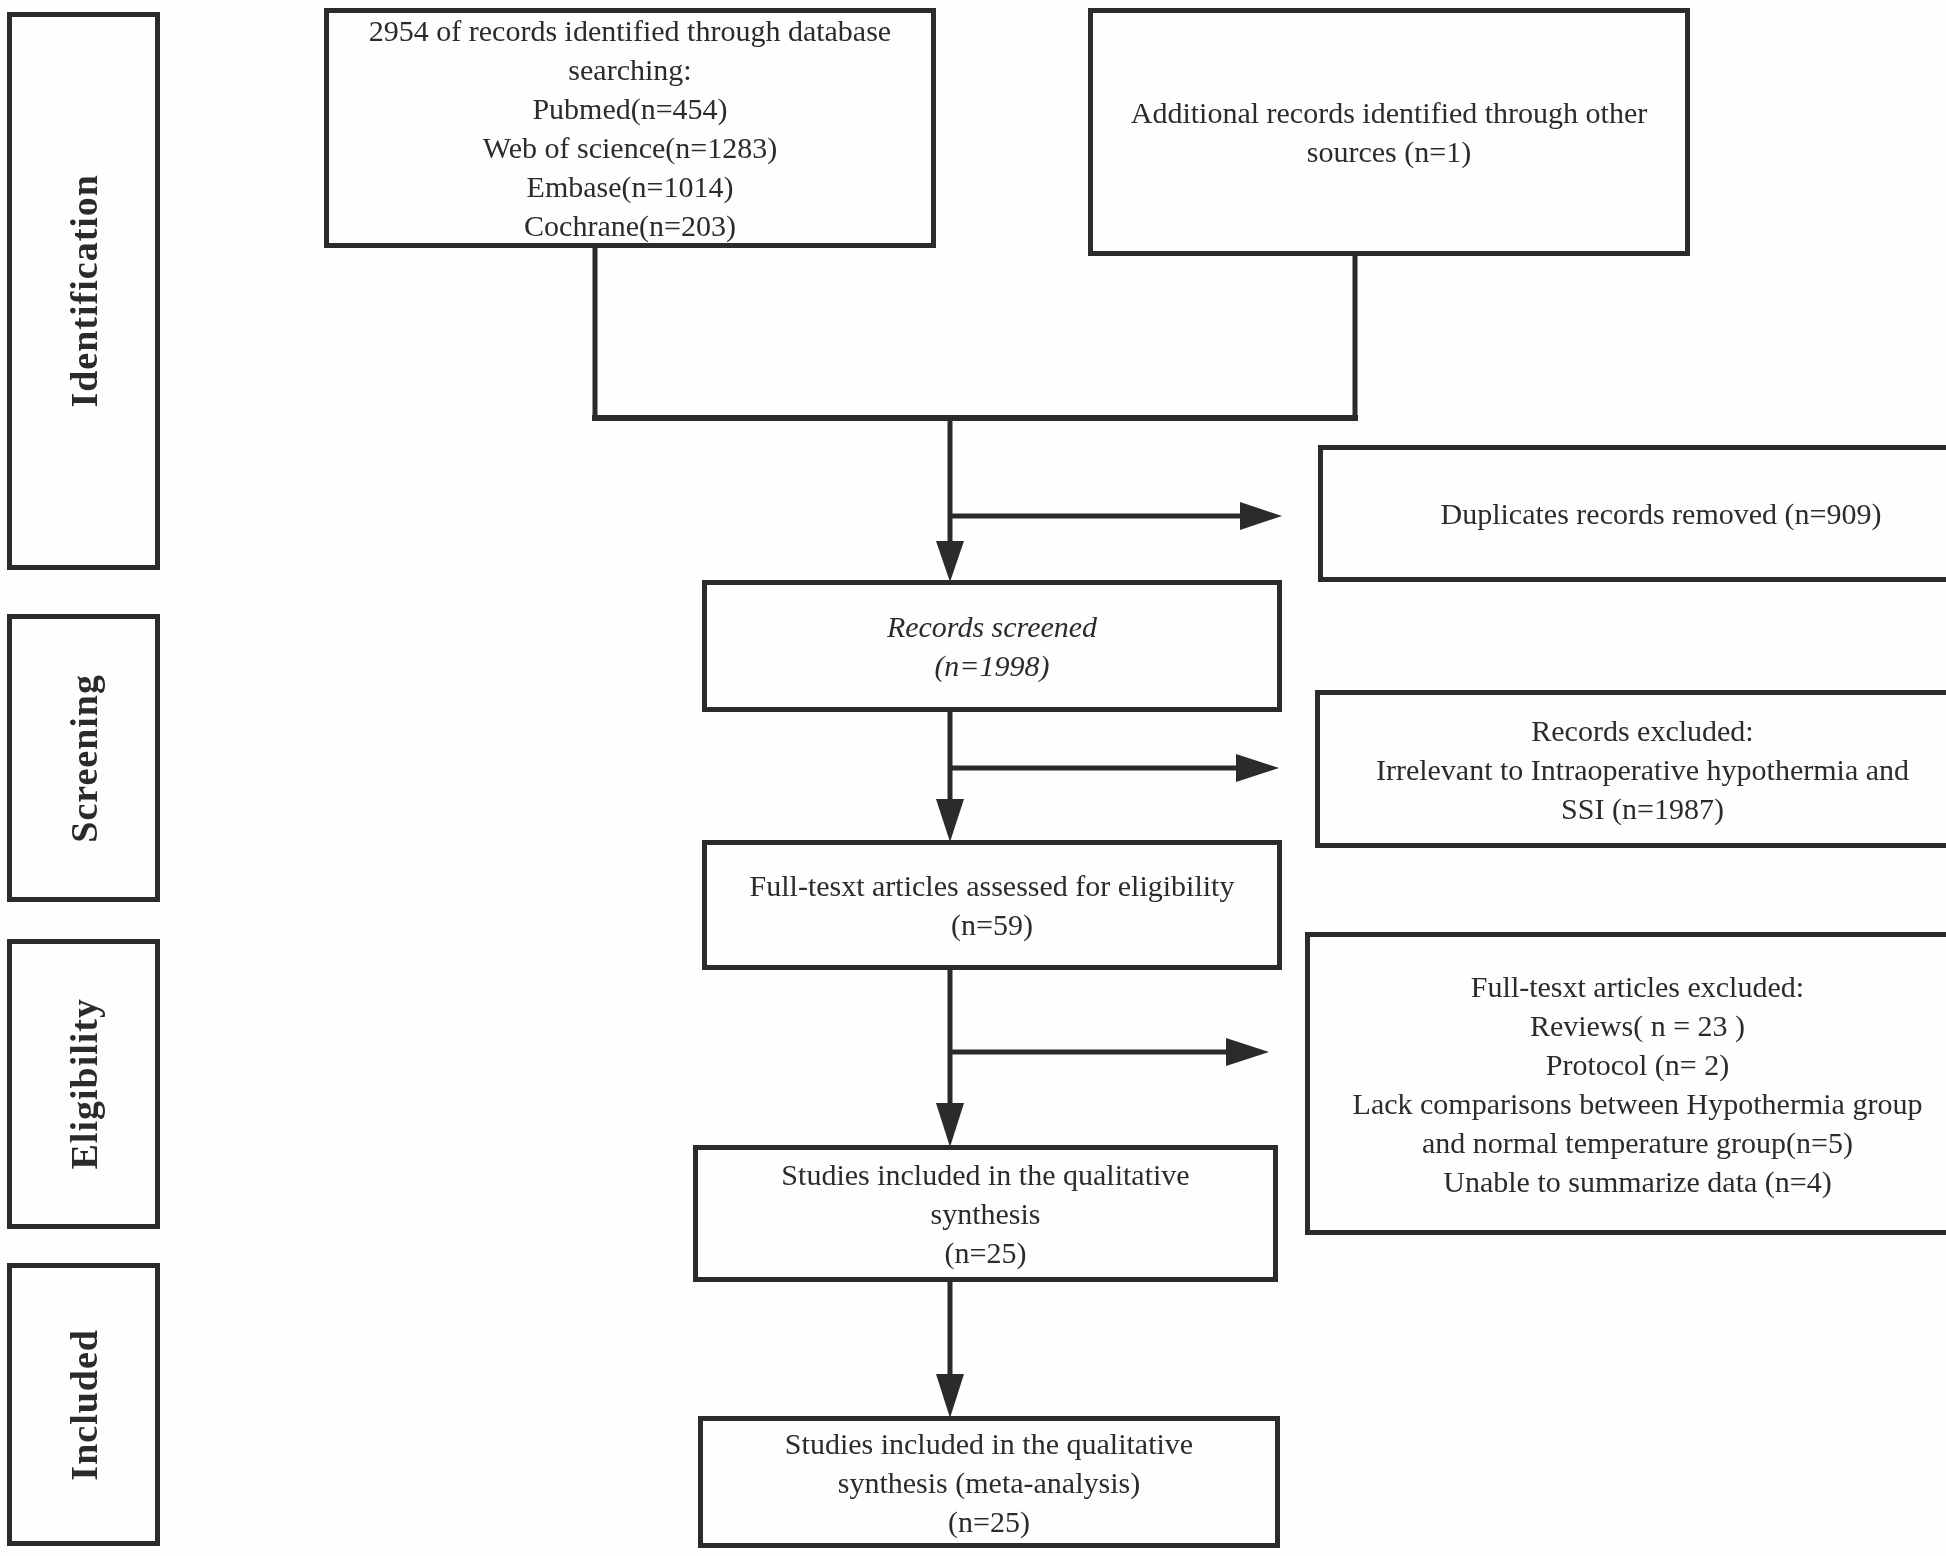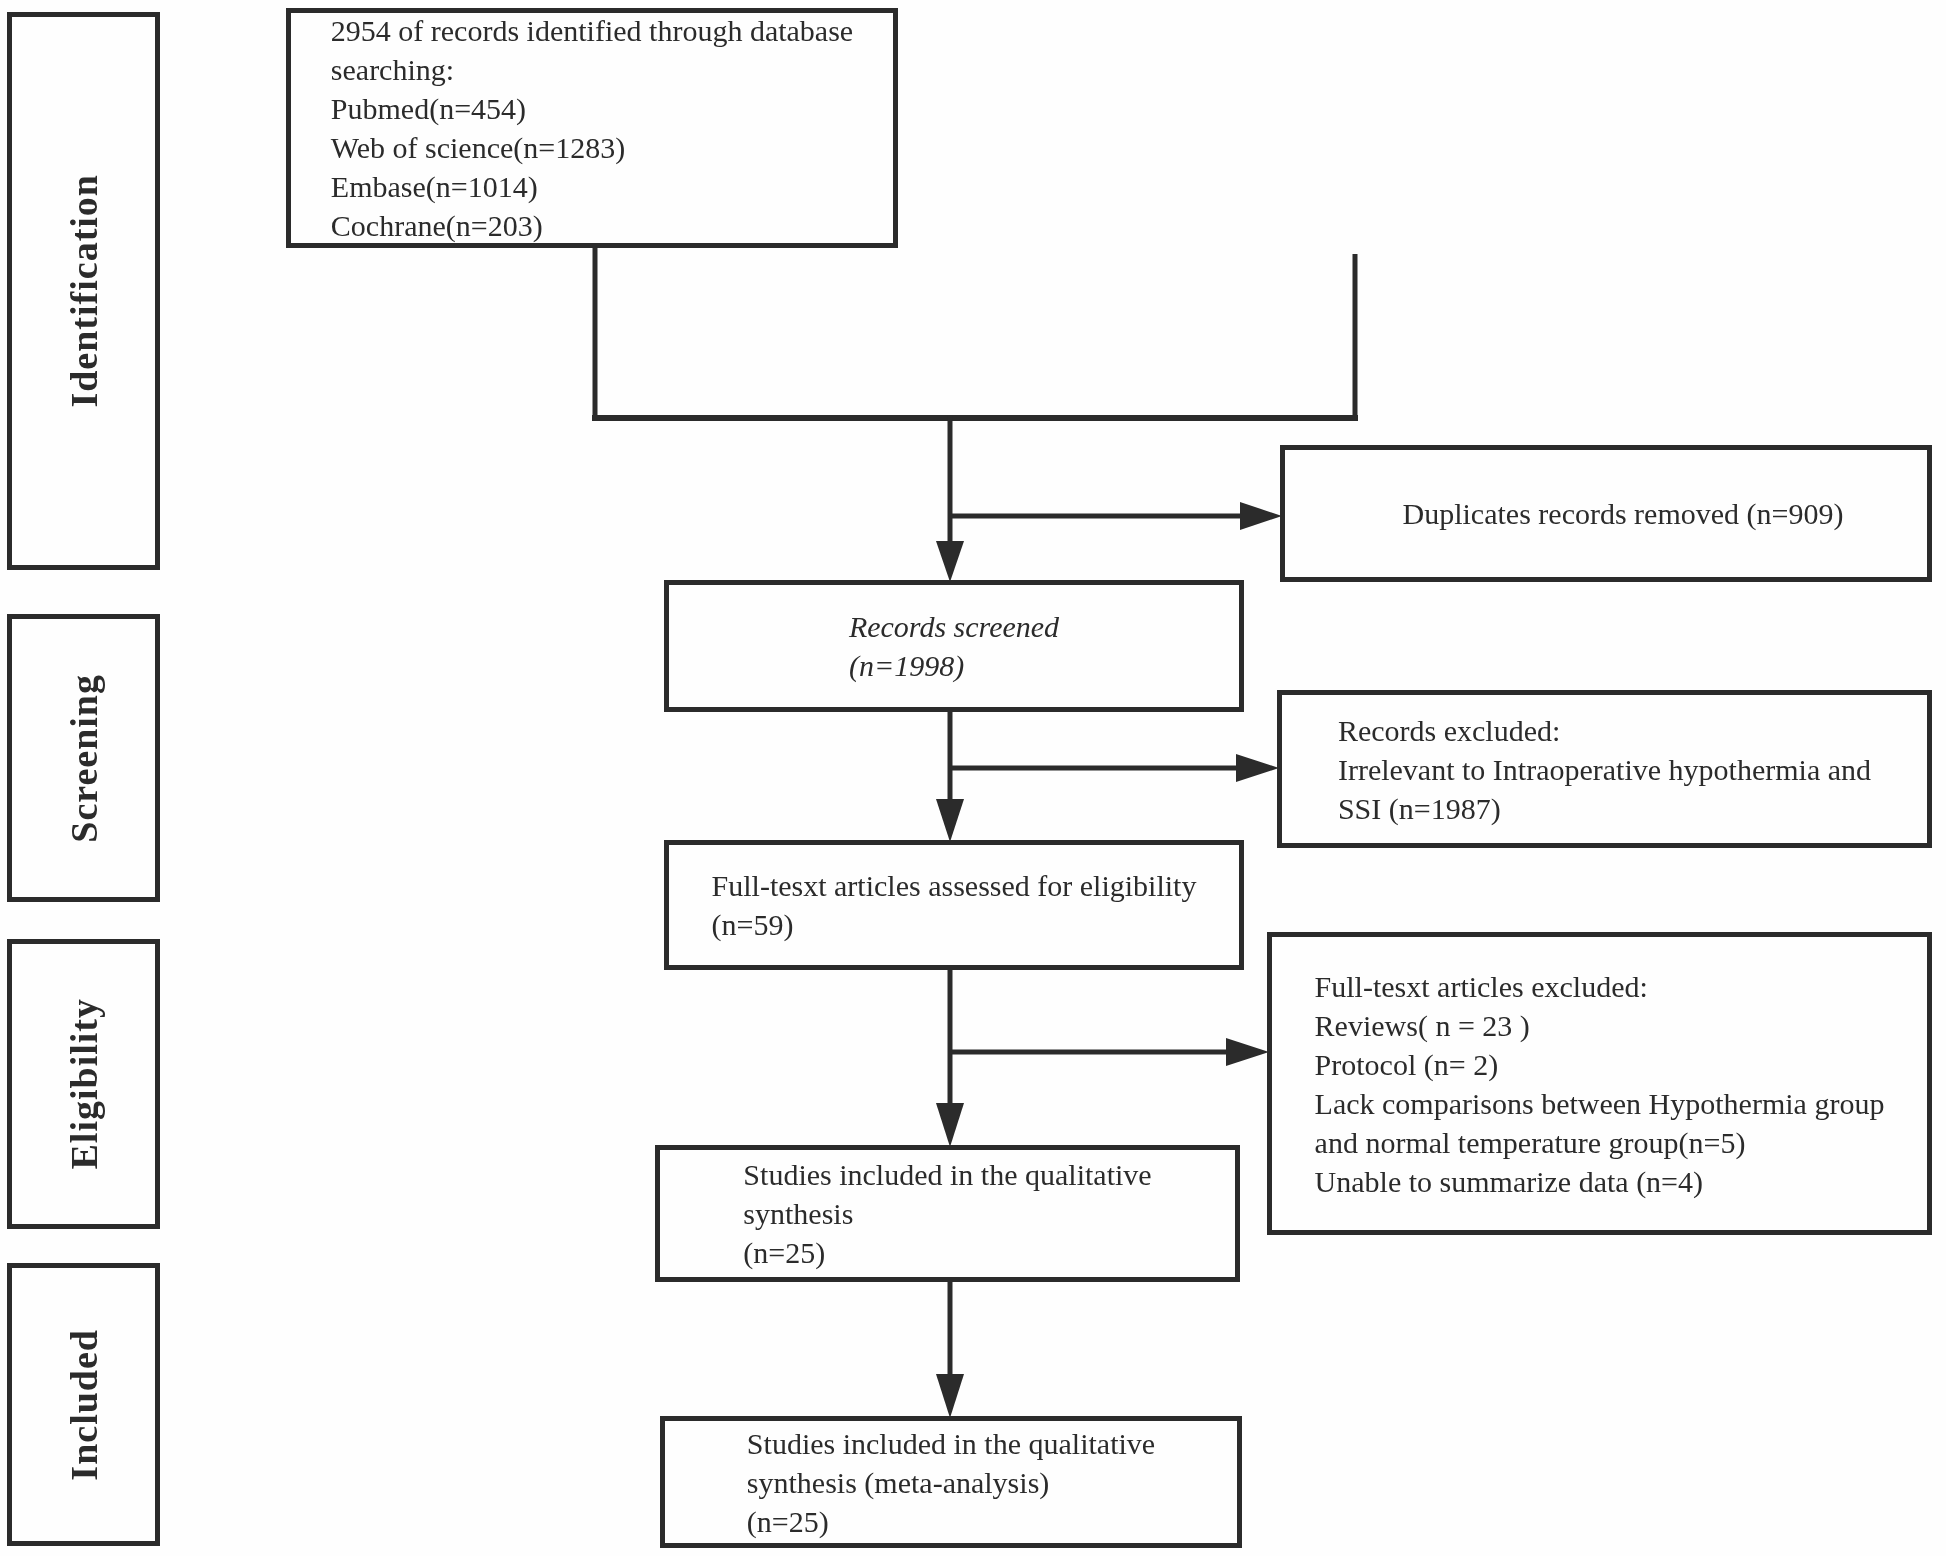--- a/index.html
+++ b/index.html
@@ -22,21 +22,22 @@
     width:1946px;height:1556px;
   }
   .node{
     position:absolute;
     box-sizing:border-box;
     border:5px solid var(--ink);
     background:var(--bg);
     display:flex;
     align-items:center;
     justify-content:center;
-    text-align:left;
+    text-align:center;
+    margin-left:38px;
   }
   .node-text{
     white-space:pre-line;
     font-size:30px;
     line-height:1.3;
     padding:0 6px;
   }
   .stage{
     position:absolute;
     box-sizing:border-box;
@@ -123,20 +124,24 @@
   </div>
 
   <div class="node" id="box-identified">
     <span class="node-text">2954 of records identified through database
 searching:
 Pubmed(n=454)
 Web of science(n=1283)
 Embase(n=1014)
 Cochrane(n=203)</span>
   </div>
+  <div class="node" id="box-additional">
+    <span class="node-text">Additional records identified through other
+sources (n=1)</span>
+  </div>
   <div class="node" id="box-duplicates">
     <span class="node-text">Duplicates records removed (n=909)</span>
   </div>
   <div class="node" id="box-screened">
     <span class="node-text">Records screened
 (n=1998)</span>
   </div>
   <div class="node" id="box-excluded">
     <span class="node-text">Records excluded:
 Irrelevant to Intraoperative hypothermia and

